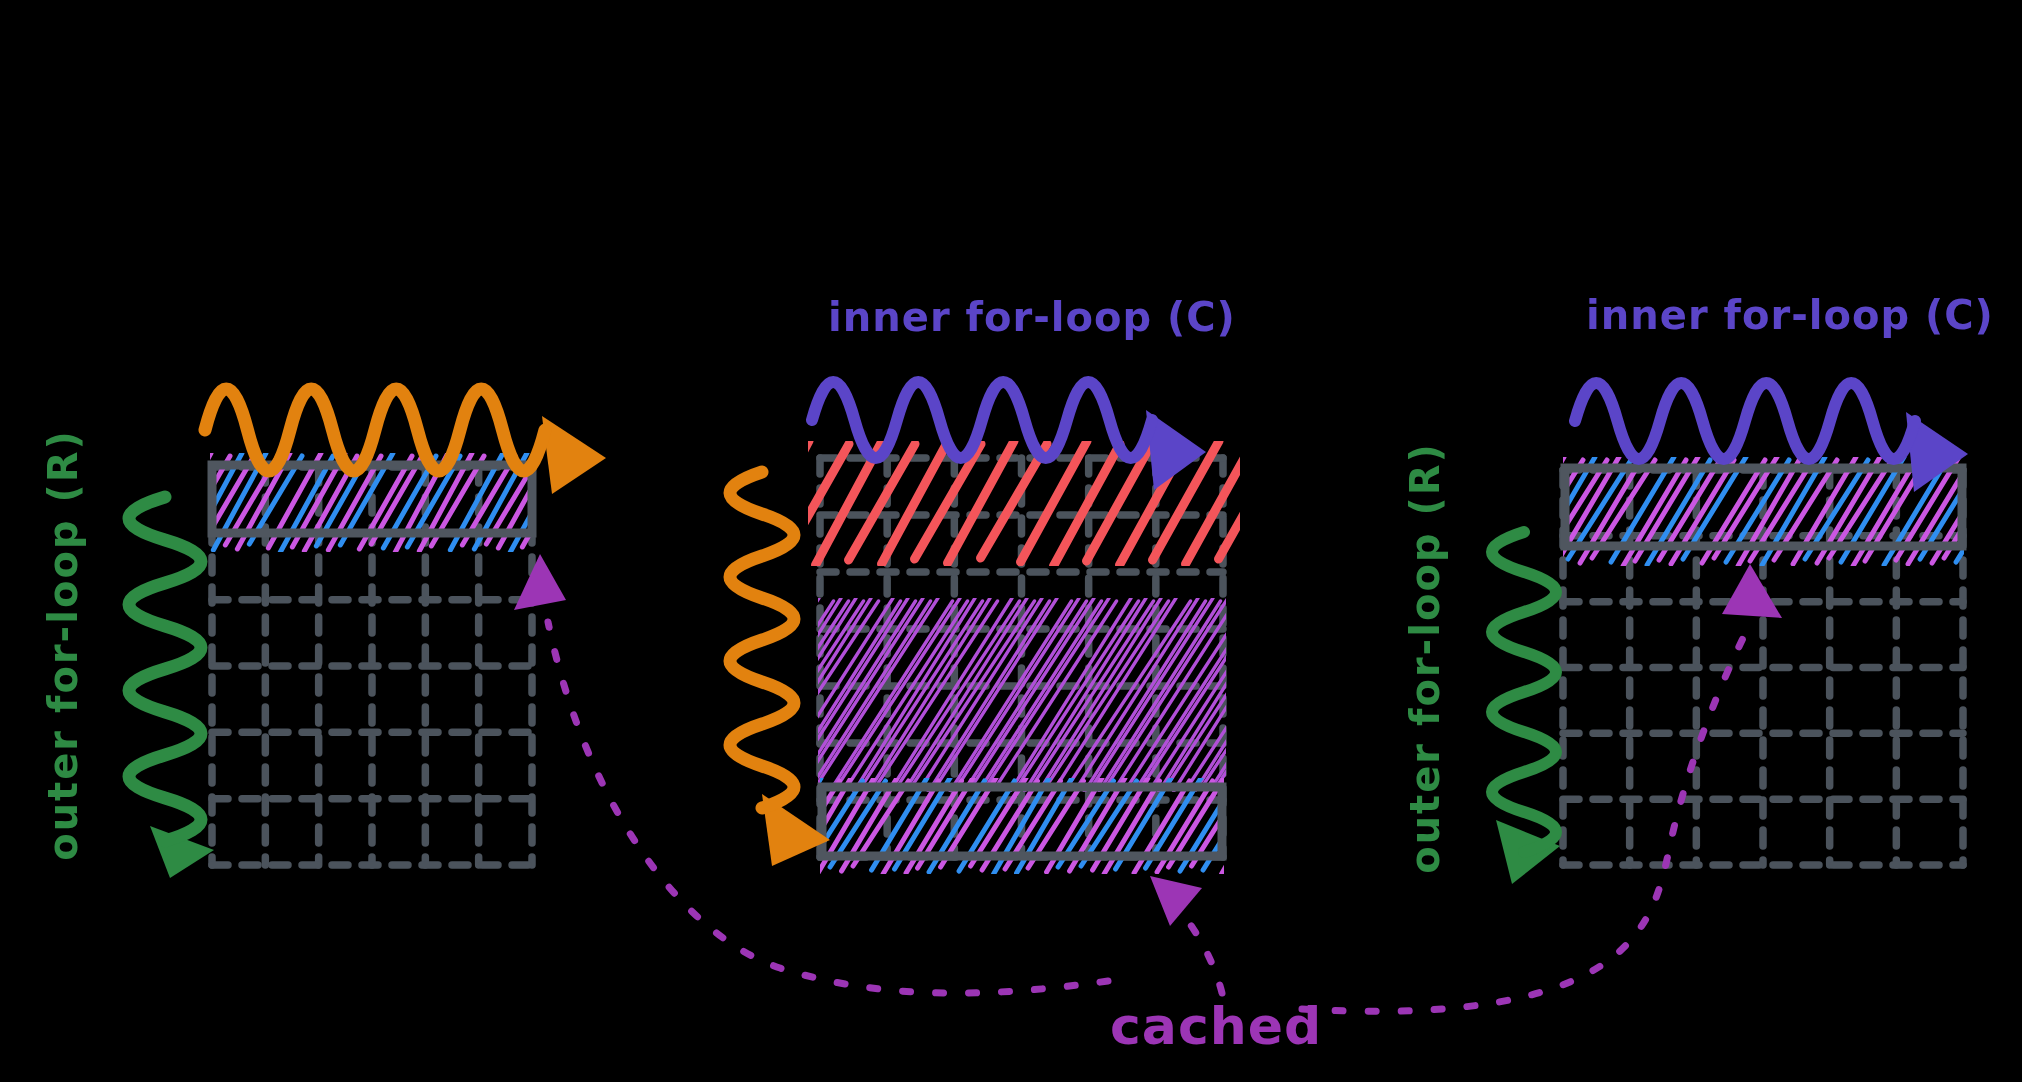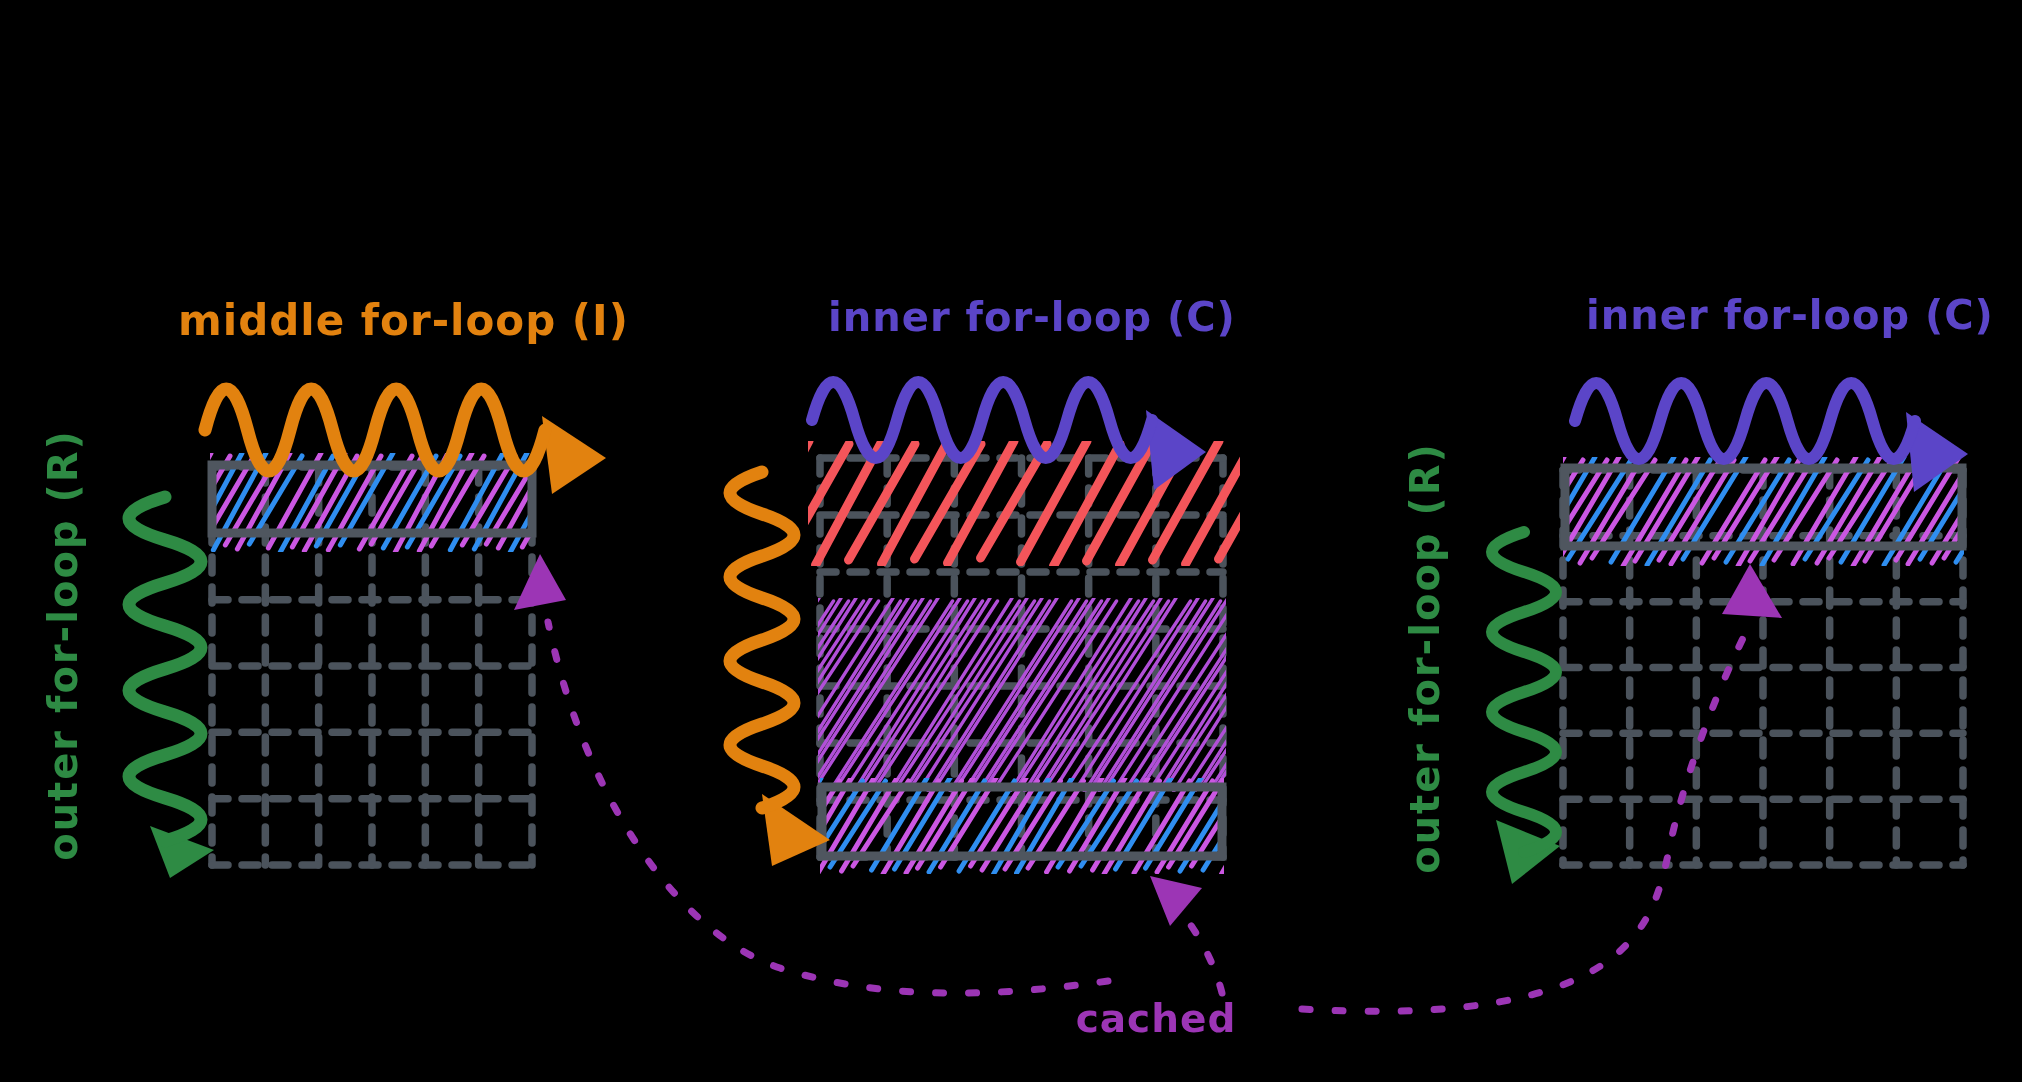--- a/index.html
+++ b/index.html
@@ -6,21 +6,21 @@
   .canvas{position:relative;width:2022px;height:1082px;background:var(--c-background,#000);overflow:hidden;
           font-family:"DejaVu Sans",sans-serif;}
   .canvas svg{position:absolute;left:0;top:0;}
   .label{position:absolute;text-align:center;font-weight:600;letter-spacing:1px;white-space:nowrap;}
   .lbl-middle{left:178px;top:296px;width:424px;font-size:42px;color:var(--c-orange);}
   .lbl-inner-mid{left:826px;top:294px;width:412px;font-size:40px;color:var(--c-purple);}
   .lbl-inner-right{left:1584px;top:292px;width:412px;font-size:40px;color:var(--c-purple);}
   .lbl-outer{width:470px;height:52px;font-size:40px;color:var(--c-green);transform:rotate(-90deg);letter-spacing:2px;}
   .lbl-outer-left{left:-169px;top:619px;}
   .lbl-outer-right{left:1193px;top:632px;}
-  .lbl-cached{left:1056px;top:996px;width:200px;font-size:39px;color:var(--c-violet);}
+  .lbl-cached{left:1110px;top:996px;width:200px;font-size:52px;color:var(--c-violet);}
 </style>
 </head>
 <body>
 
 <div class="canvas">
   <svg width="2022" height="1082" viewBox="0 0 2022 1082">
     <defs id="defs">
         <clipPath id="hclip0">
           <rect x="210" y="453" width="324" height="99"></rect>
         </clipPath>
@@ -309,19 +309,18 @@
     <g>
       <polygon points="1906,412 1968,454 1914,492" style="fill:var(--c-purple)"></polygon>
     <path d="M1575,421 q 21.25,-76 42.5,0 q 21.25,76 42.5,0 q 21.25,-76 42.5,0 q 21.25,76 42.5,0 q 21.25,-76 42.5,0 q 21.25,76 42.5,0 q 21.25,-76 42.5,0 q 21.25,76 42.5,0" fill="none" stroke="#5b45c8" stroke-width="12" stroke-linecap="round"></path>
       </g>
     <g>
       <polygon points="1496,820 1560,846 1512,884" style="fill:var(--c-green)"></polygon>
     <path d="M1524,532 q -64,20 0,40 q 64,20 0,40 q -64,20 0,40 q 64,20 0,40 q -64,20 0,40 q 64,20 0,40 q -64,20 0,40 q 64,20 0,40" fill="none" stroke="#2e8b44" stroke-width="12" stroke-linecap="round"></path>
       </g>
   </svg>
 
-  <div class="label lbl-middle">middle for-loop (I)</div>
   <div class="label lbl-inner-mid">inner for-loop (C)</div>
   <div class="label lbl-inner-right">inner for-loop (C)</div>
   <div class="label lbl-outer lbl-outer-left">outer for-loop (R)</div>
   <div class="label lbl-outer lbl-outer-right">outer for-loop (R)</div>
   <div class="label lbl-cached">cached</div>
 </div>
 
 </body></html>

